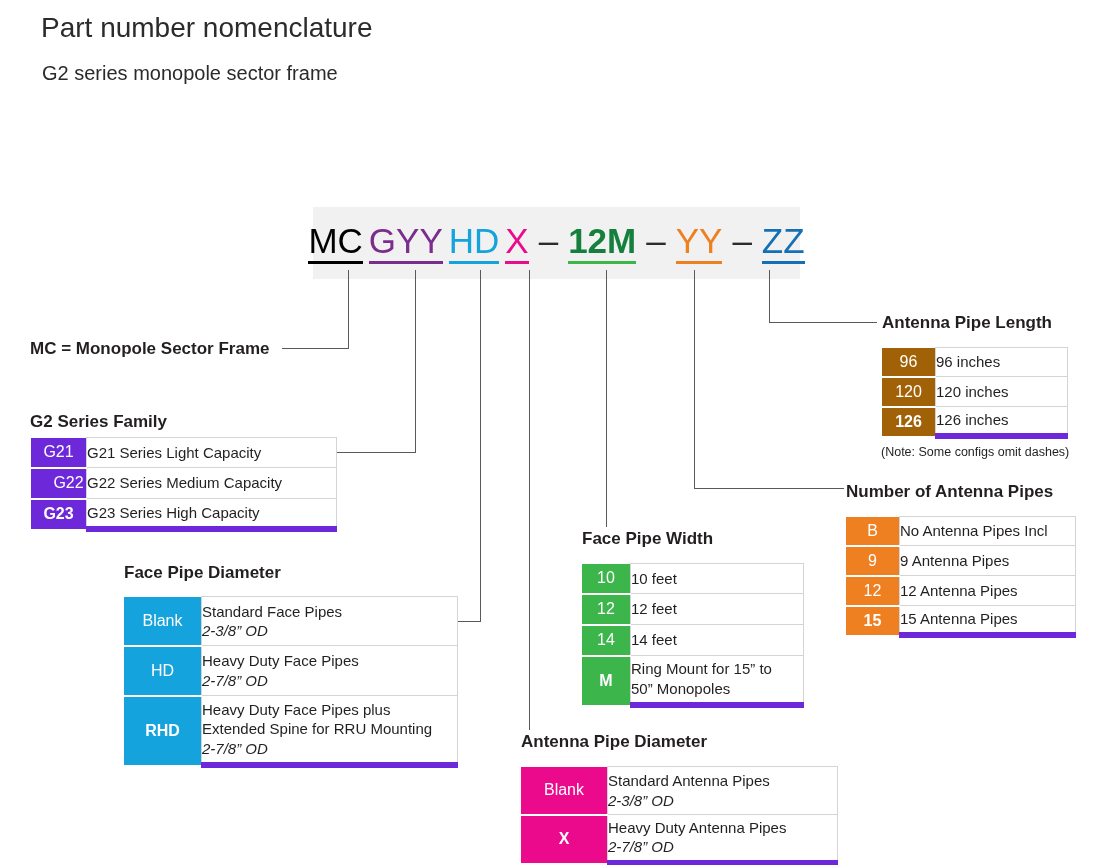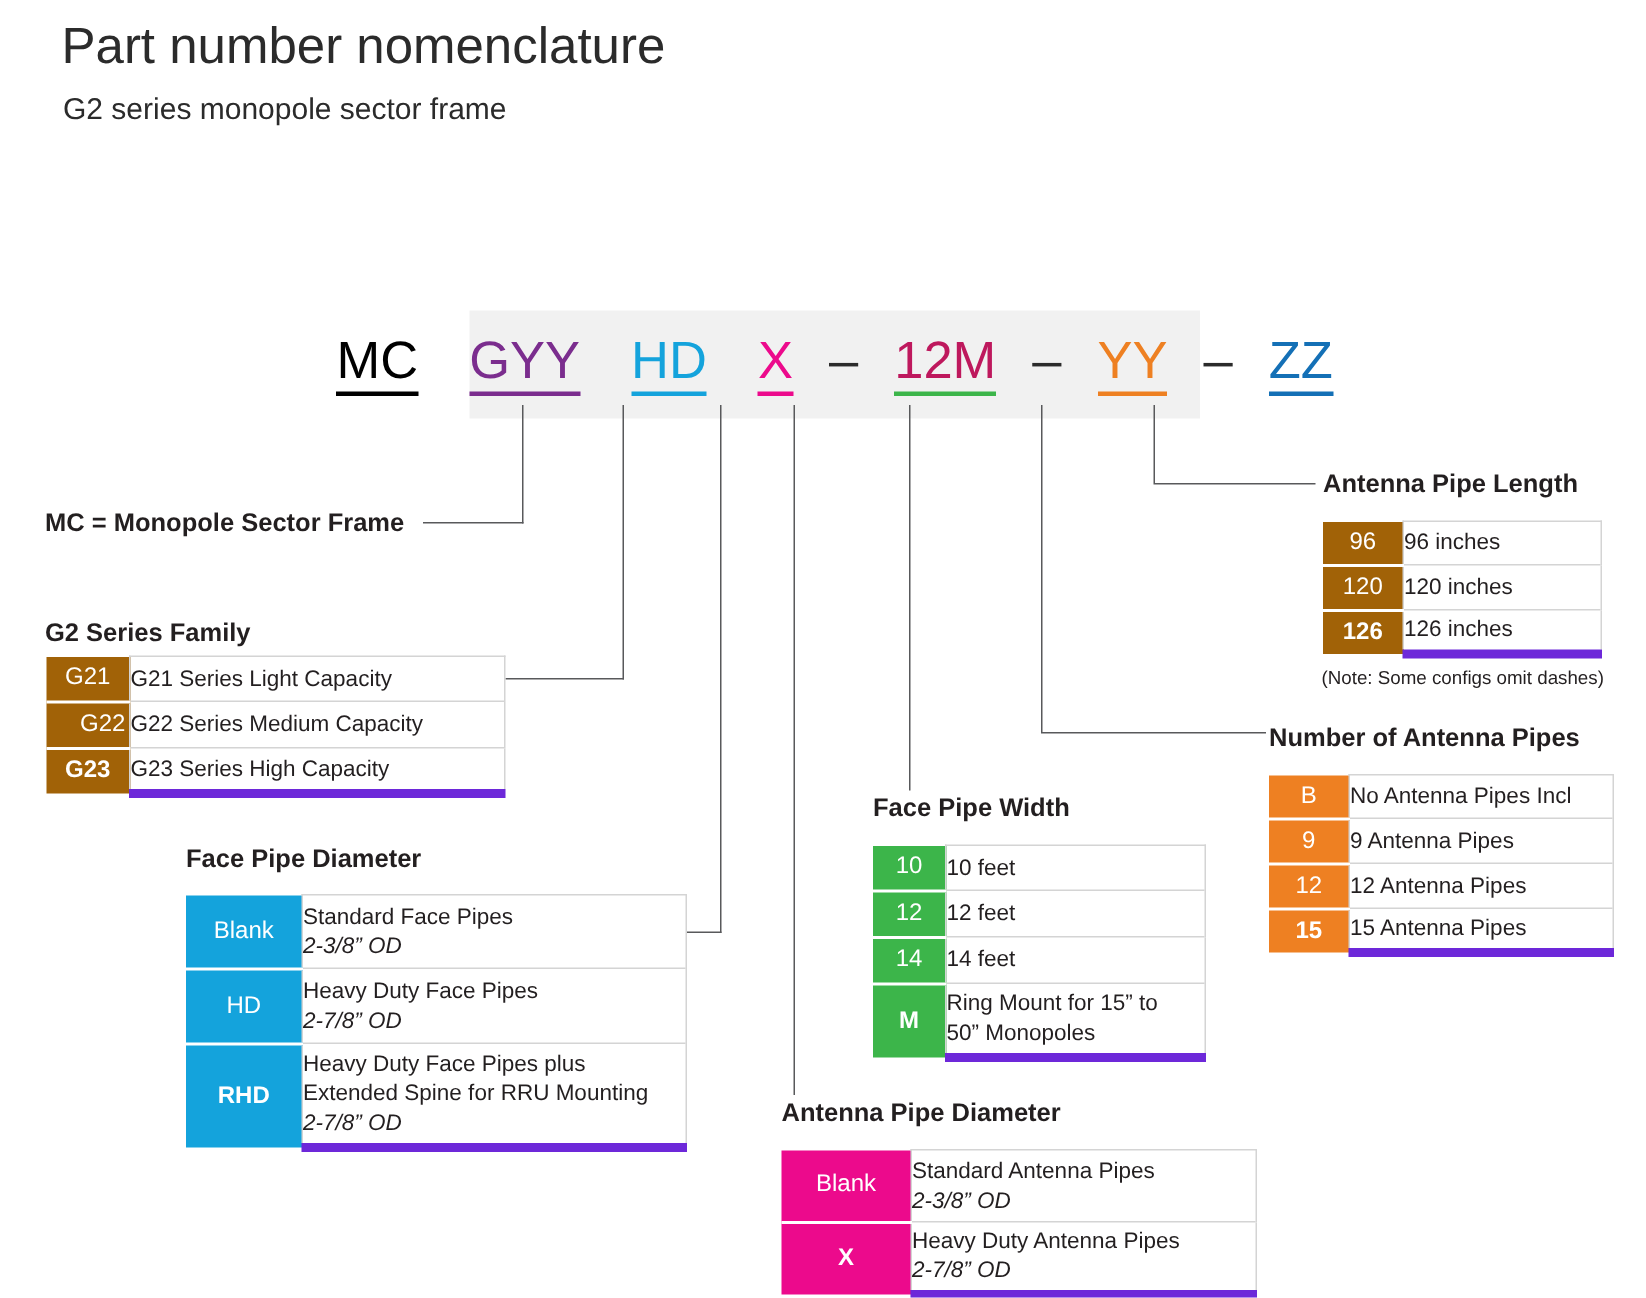--- a/index.html
+++ b/index.html
@@ -11,21 +11,21 @@
     position: relative;
     font-family: "Liberation Sans", sans-serif;
     color: #231f20;
     overflow: hidden;
   }
   .abs { position: absolute; }
 
   
   #page-title {
     left: 41px; top: 12px;
-    font-size: 34px;
+    font-size: 28px;
     font-weight: 400;
     letter-spacing: 0px;
     color: #2b2b2b;
     white-space: nowrap;
   }
   #page-subtitle {
     left: 42px; top: 62px;
     font-size: 20px;
     font-weight: 400;
     color: #2b2b2b;
@@ -37,21 +37,21 @@
     left: 313px; top: 207px;
     width: 487px; height: 72px;
     background: #f1f1f1;
   }
   #partnumber-row {
     left: 313px; top: 207px;
     width: 487px; height: 72px;
     display: flex;
     align-items: center;
     justify-content: center;
-    gap: 14px;
+    gap: 0px;
   }
   .pn-seg {
     font-size: 35px;
     line-height: 35px;
     font-weight: 400;
     padding: 0 3px;
     position: relative;
     padding-bottom: 6px;
     white-space: nowrap;
   }
@@ -108,33 +108,33 @@
     color: #231f20;
     line-height: 1.30;
   }
   tr:last-child td.desc { border-bottom: 6px solid #6d28d9; }
   td.desc .od {
     font-style: italic;
     display: block;
   }
 
   
-  .c-purple  { background: #a16207; }
+  .c-purple  { background: #6d28d9; }
   .c-cyan    { background: #14a3dc; }
   .c-magenta { background: #ec0a8c; }
   .c-green   { background: #3cb54a; }
   .c-orange  { background: #ee8022; }
   .c-blue    { background: #a16207; }
 
   
   .t-black   { color: #000000; }
   .t-purple  { color: #7b2d8e; }
   .t-cyan    { color: #14a3dc; }
   .t-magenta { color: #ec0a8c; }
-  .t-green   { color: #be185d; }
+  .t-green   { color: #15803d; font-weight: bold; }
   .t-orange  { color: #ee8022; }
   .t-blue    { color: #1470b6; }
   .r-black   { background: #000000; }
   .r-purple  { background: #7b2d8e; }
   .r-cyan    { background: #14a3dc; }
   .r-magenta { background: #ec0a8c; }
   .r-green   { background: #3cb54a; }
   .r-orange  { background: #ee8022; }
   .r-blue    { background: #1470b6; }
 

